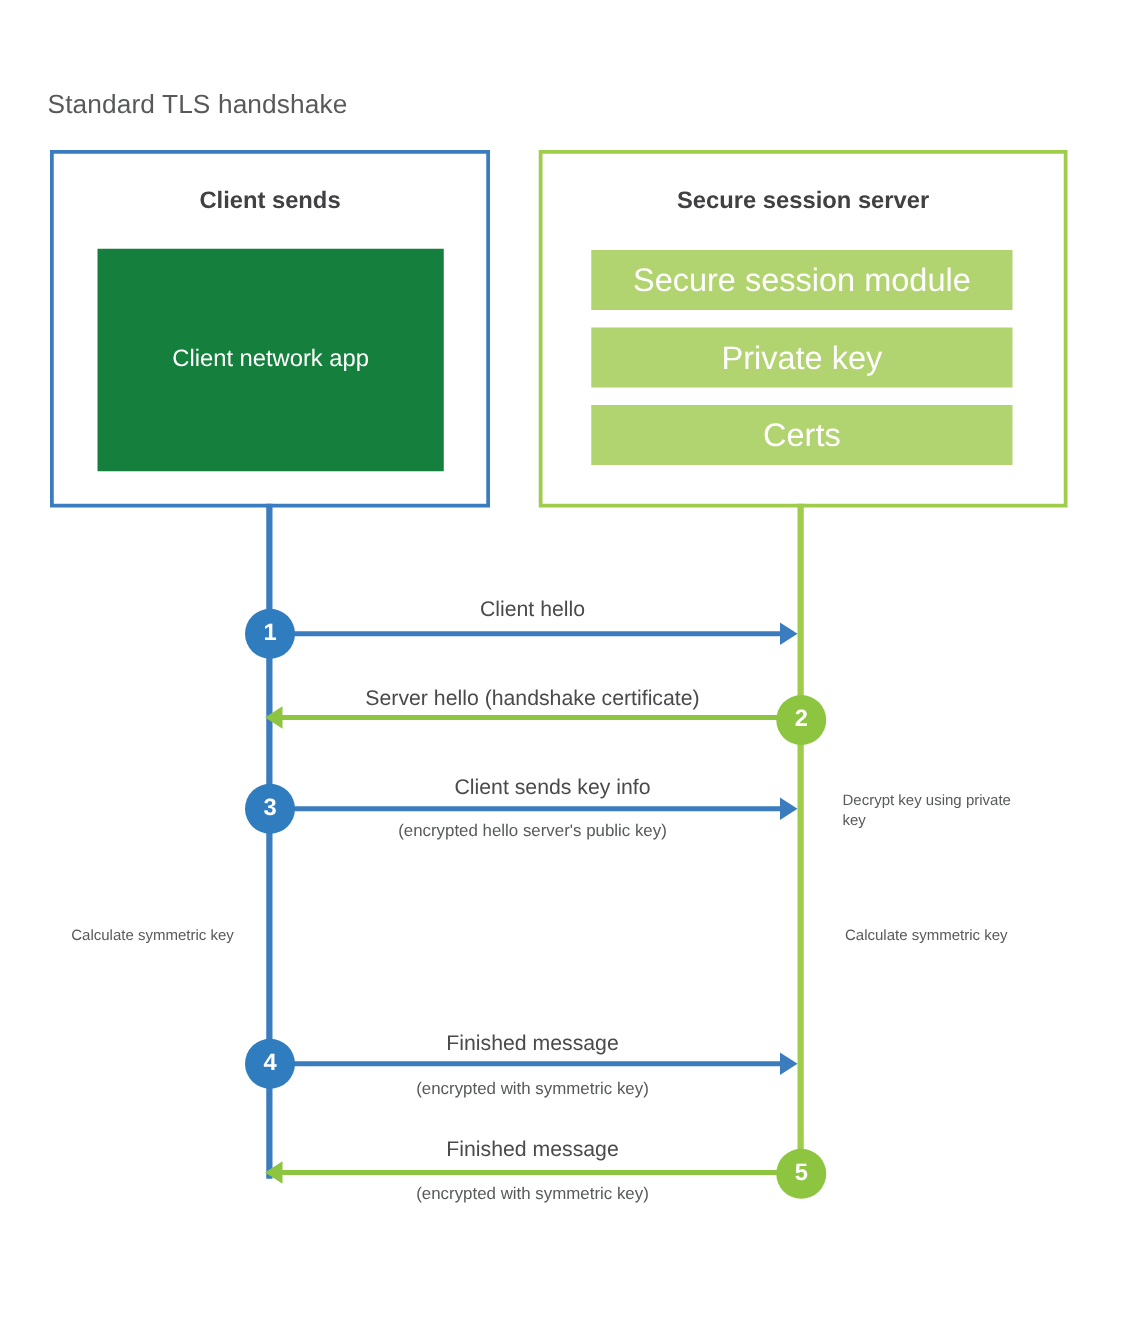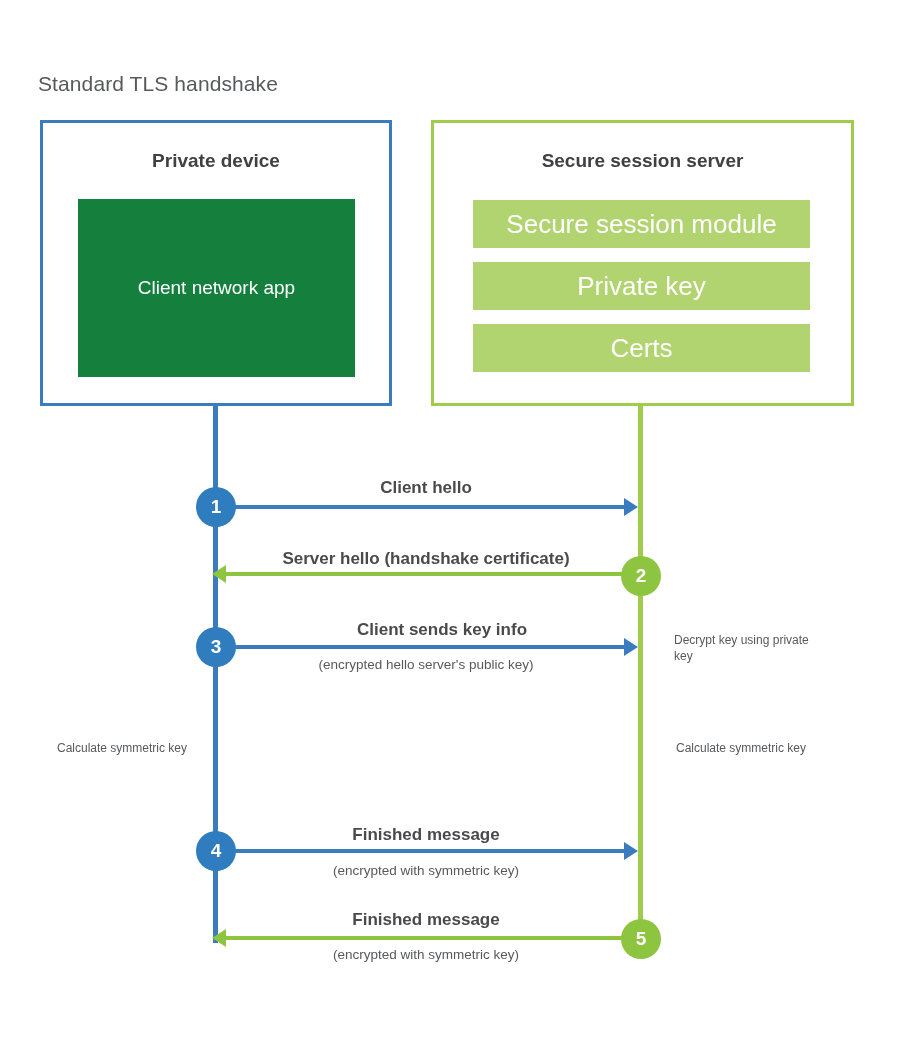--- a/index.html
+++ b/index.html
@@ -159,21 +159,21 @@
     border-top: 9px solid transparent;
     border-bottom: 9px solid transparent;
     border-right: 14px solid #8dc540;
   }
 
   
   .msg-main {
     position: absolute;
     font-size: 17px;
     color: #4a4a4c;
-    font-weight: 700;
+    font-weight: 400;
     text-align: center;
     white-space: nowrap;
   }
   .msg-sub {
     position: absolute;
     font-size: 13.5px;
     color: #58595b;
     text-align: center;
     white-space: nowrap;
   }
@@ -189,21 +189,21 @@
   .side-note.right { text-align: left; }
 </style>
 </head>
 <body>
 
 <div id="canvas">
 
   <div class="page-title">Standard TLS handshake</div>
 
   <div class="entity-box client">
-    <div class="entity-title">Private device</div>
+    <div class="entity-title">Client sends</div>
     <div class="client-app-block">
       <span>Client network app</span>
     </div>
   </div>
 
   <div class="entity-box server">
     <div class="entity-title">Secure session server</div>
     <div class="server-bars">
       <div class="server-bar">Secure session module</div>
       <div class="server-bar">Private key</div>

